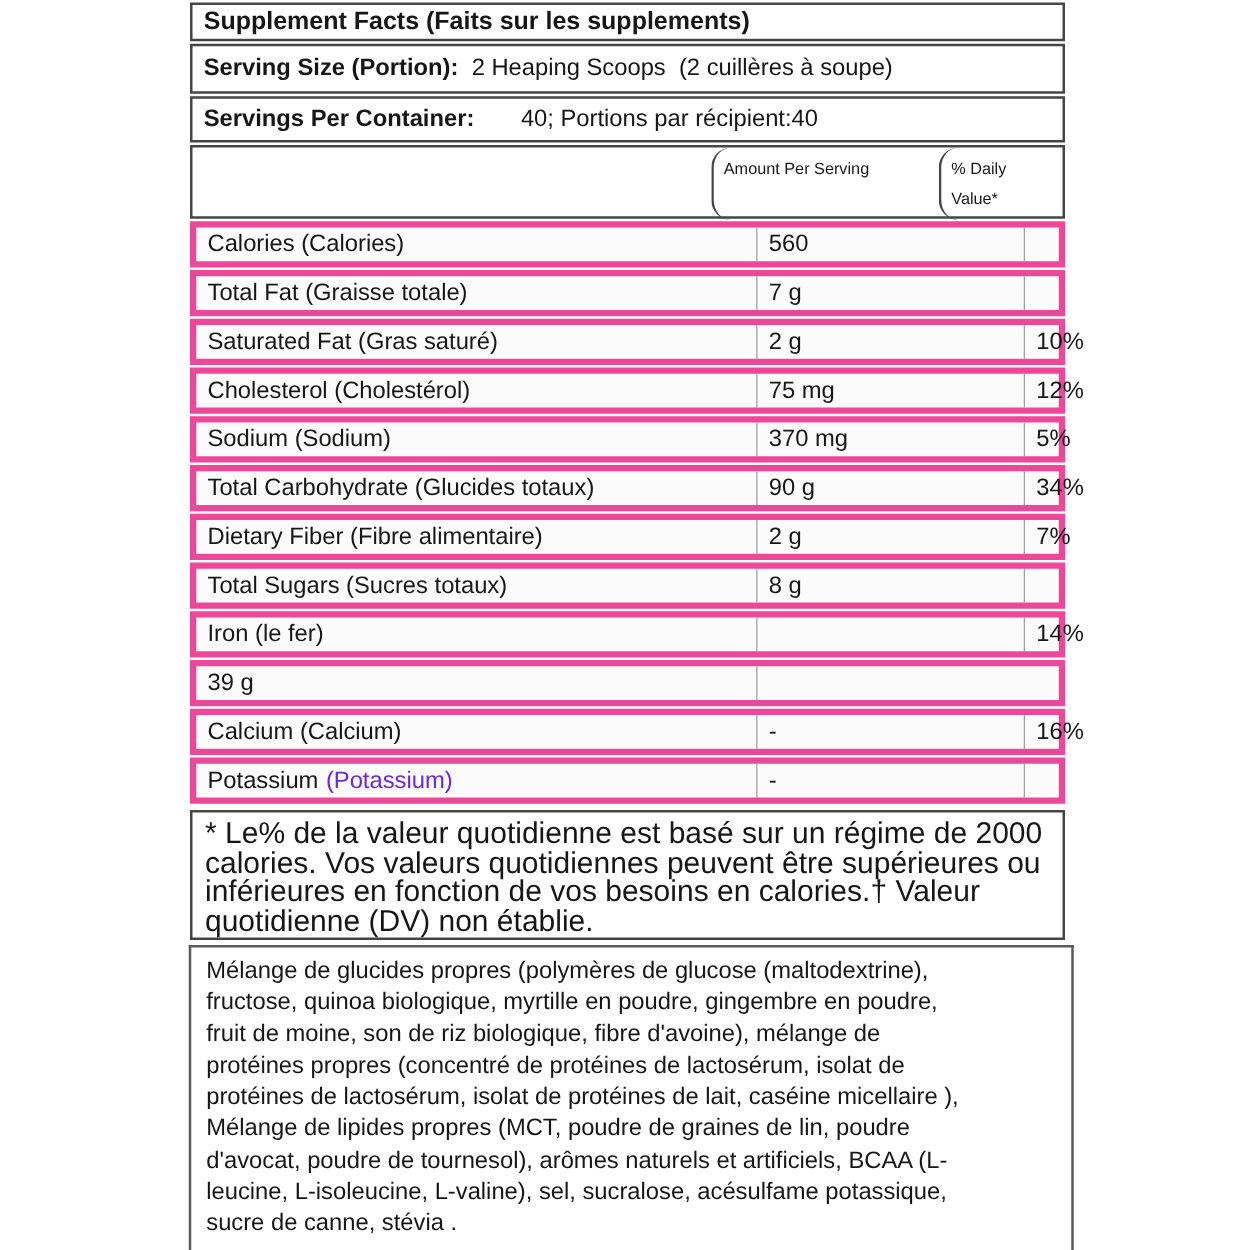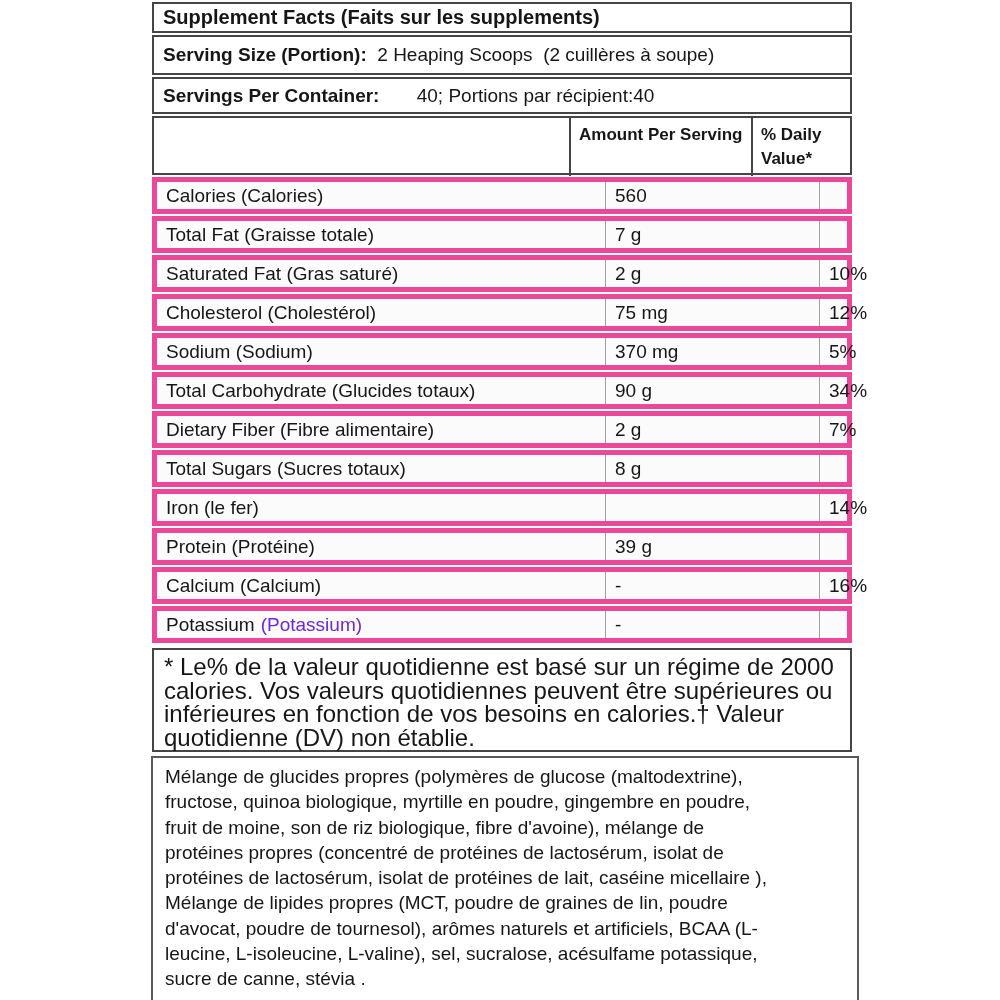--- a/index.html
+++ b/index.html
@@ -12,21 +12,21 @@
   .facts-table { position: absolute; top: 2px; left: 152px; width: 700px; display: flex; flex-direction: column; gap: 2px; }
 
   .hdr-row { background: #fff; border: 2px solid #454545; display: flex; align-items: center; padding: 0 9px; }
   .row-title       { height: 31px; font-size: 20px; font-weight: bold; }
   .row-serving     { height: 40px; font-size: 19px; }
   .row-servings    { height: 37px; font-size: 19px; gap: 32px; }
   .hdr-row .b { font-weight: bold; white-space: pre; }
   .hdr-row .r { font-weight: normal; white-space: pre; }
 
   .col-header-row { height: 59px; border: 2px solid #454545; background: #fff; display: grid; grid-template-columns: 415px 182px auto; }
-  .col-header-row .cell { padding: 5px 8px; font-size: 17px; font-weight: bold; line-height: 24px; }
+  .col-header-row .cell { padding: 5px 8px; font-size: 13px; font-weight: normal; line-height: 24px; border-radius: 16px; }
   .col-header-row .cell + .cell { border-left: 2px solid #454545; }
 
   .body-rows { display: flex; flex-direction: column; gap: 2px; }
   .n-row { height: 37px; border: 5px solid #ec4899; background: #fbfbfb; display: grid; grid-template-columns: 416px 182px auto; gap: 32px; }
   .n-row .cell { display: flex; align-items: center; padding: 0 9px; font-size: 19px; white-space: pre; }
   .n-row .cell + .cell { border-left: 1px solid #a0a0a0; }
   .n-row .sec { margin-left: 6px; }
 
   
   .footnote { position: absolute; top: 648px; left: 152px; width: 700px; height: 104px; border: 2px solid #454545; background: #fff; padding: 5px 10px; }
@@ -112,21 +112,20 @@
       <div class="cell"></div>
     </div>
 
     <div class="n-row">
       <div class="cell"><span>Iron (le fer)</span></div>
       <div class="cell"></div>
       <div class="cell">14%</div>
     </div>
 
     <div class="n-row">
-      <div class="cell"><span>Protein (Protéine)</span></div>
       <div class="cell">39 g</div>
       <div class="cell"></div>
     </div>
 
     <div class="n-row">
       <div class="cell"><span>Calcium (Calcium)</span></div>
       <div class="cell">-</div>
       <div class="cell">16%</div>
     </div>
 

